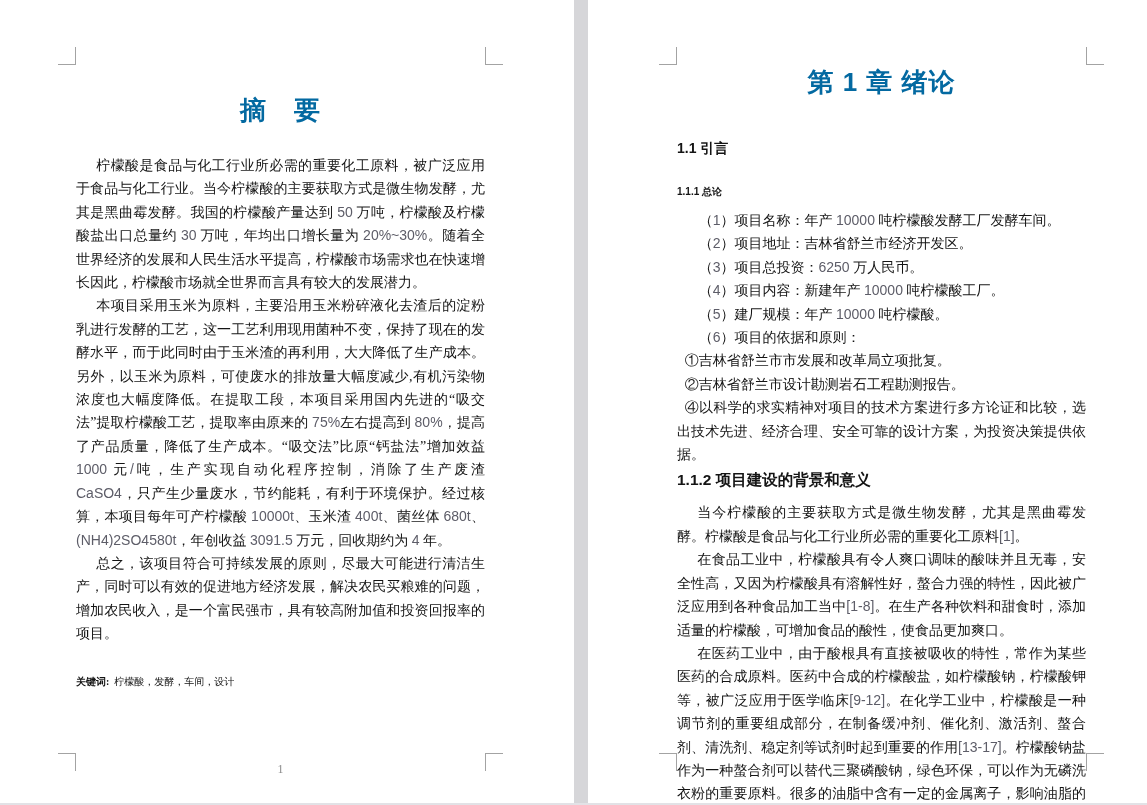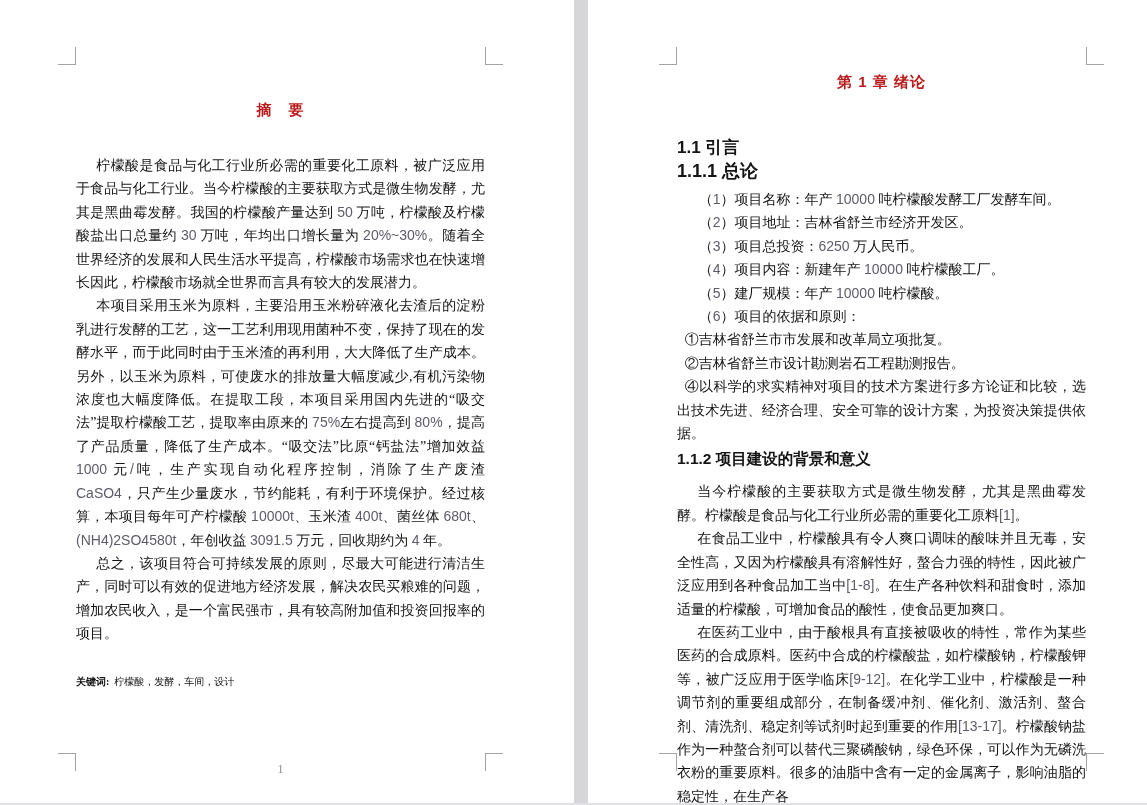--- a/index.html
+++ b/index.html
@@ -28,35 +28,35 @@
   .page-right .mark.tl { left:71px;  top:47px; }
   .page-right .mark.tr { left:498px; top:47px; }
   .page-right .mark.bl { left:71px;  top:753px; }
   .page-right .mark.br { left:498px; top:753px; }
 
   .content { position:absolute; top:0; width:409px; }
   .page-left  .content { left:76px; padding-top:96px; }
   .page-right .content { left:89px; padding-top:68px; }
 
   .doc-title { font-family:"Liberation Sans","DejaVu Sans",sans-serif;
-               font-size:15px; font-weight:bold; text-align:center; line-height:28px;
-               letter-spacing:1px; color:#b91c1c; }
+               font-size:26px; font-weight:bold; text-align:center; line-height:28px;
+               letter-spacing:1px; color:#0369a1; }
 
   .body-text { font-size:14px; line-height:23.4px; text-align:justify; }
   .indent { text-indent:1.45em; }
   .page-left .body-text.first { margin-top:30px; }
 
   .keywords { margin-top:24px; font-size:10px; line-height:23.4px; }
   .kw-label { font-weight:bold; }
   .kw-text { margin-left:5px; }
 
   h2.sec { margin-top:40px; font-family:"Liberation Sans","DejaVu Sans",sans-serif;
-           font-size:17px; font-weight:bold; line-height:24px; }
-  h3.subsec { margin-top:0; font-family:"Liberation Sans","DejaVu Sans",sans-serif;
-              font-size:18px; font-weight:bold; line-height:22px; }
+           font-size:14px; font-weight:bold; line-height:24px; }
+  h3.subsec { margin-top:21px; font-family:"Liberation Sans","DejaVu Sans",sans-serif;
+              font-size:10px; font-weight:bold; line-height:22px; }
   h3.subsec2 { margin-top:2px; font-family:"Liberation Sans","DejaVu Sans",sans-serif;
                font-size:15.5px; font-weight:bold; line-height:23px; }
 
   .items { margin-top:6px; }
   .item    { font-size:14px; line-height:23.4px; text-indent:1.55em; text-align:justify; }
   .subitem { font-size:14px; line-height:23.4px; text-indent:0.55em; text-align:justify; }
 
   .para-block .body-text:first-child { margin-top:10px; }
 
   .pagenum { position:absolute; top:762px; width:409px; text-align:center;

